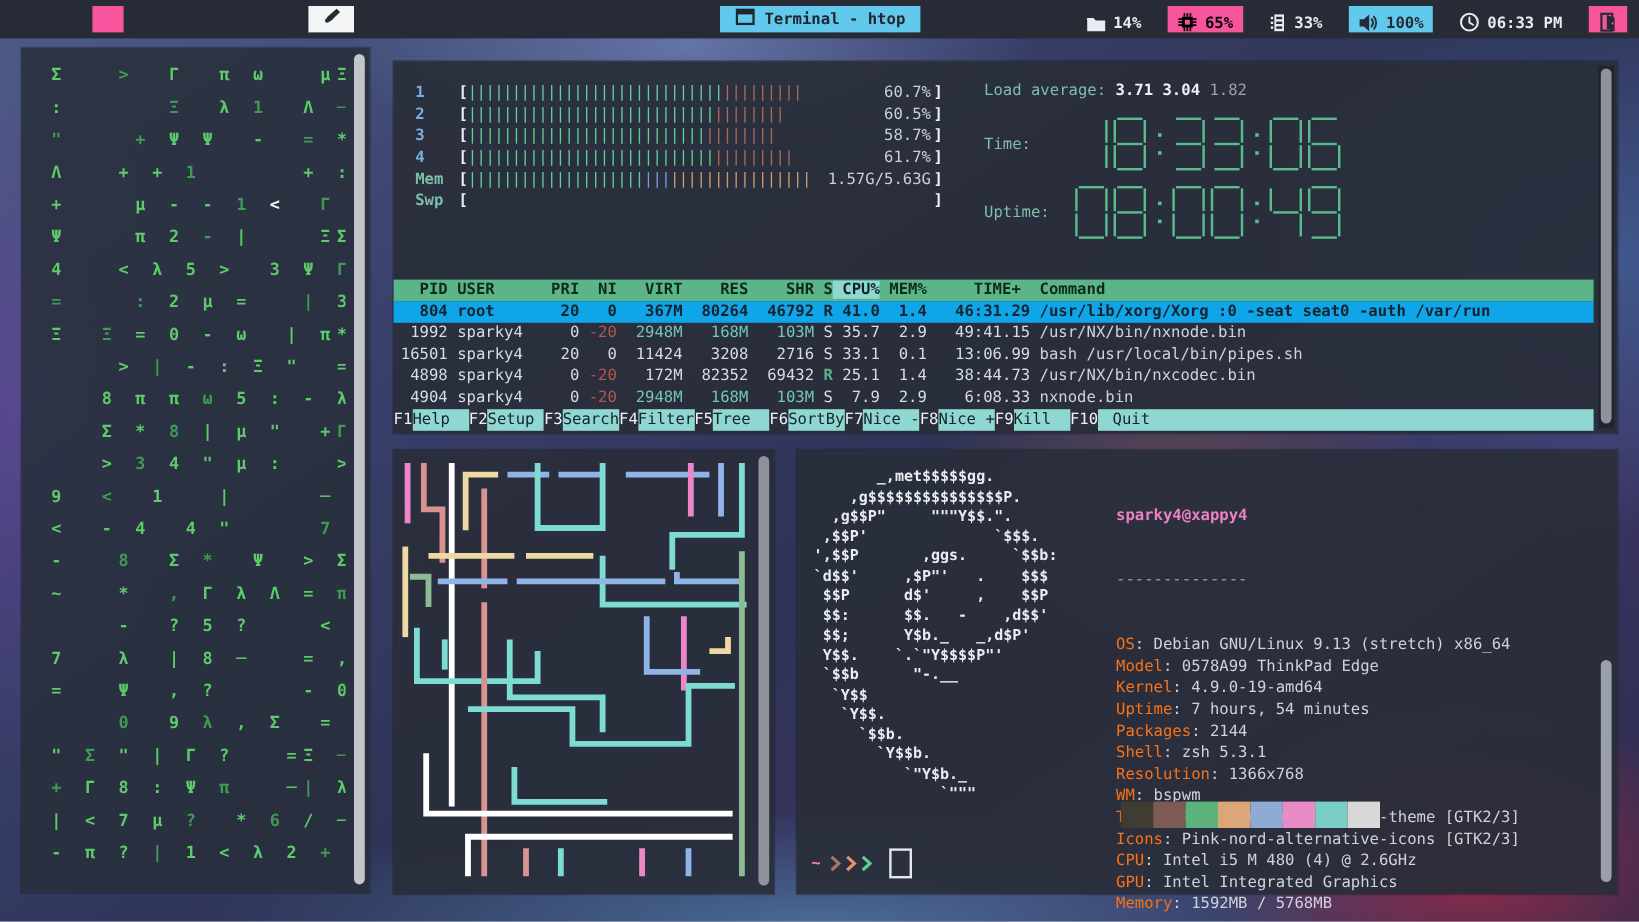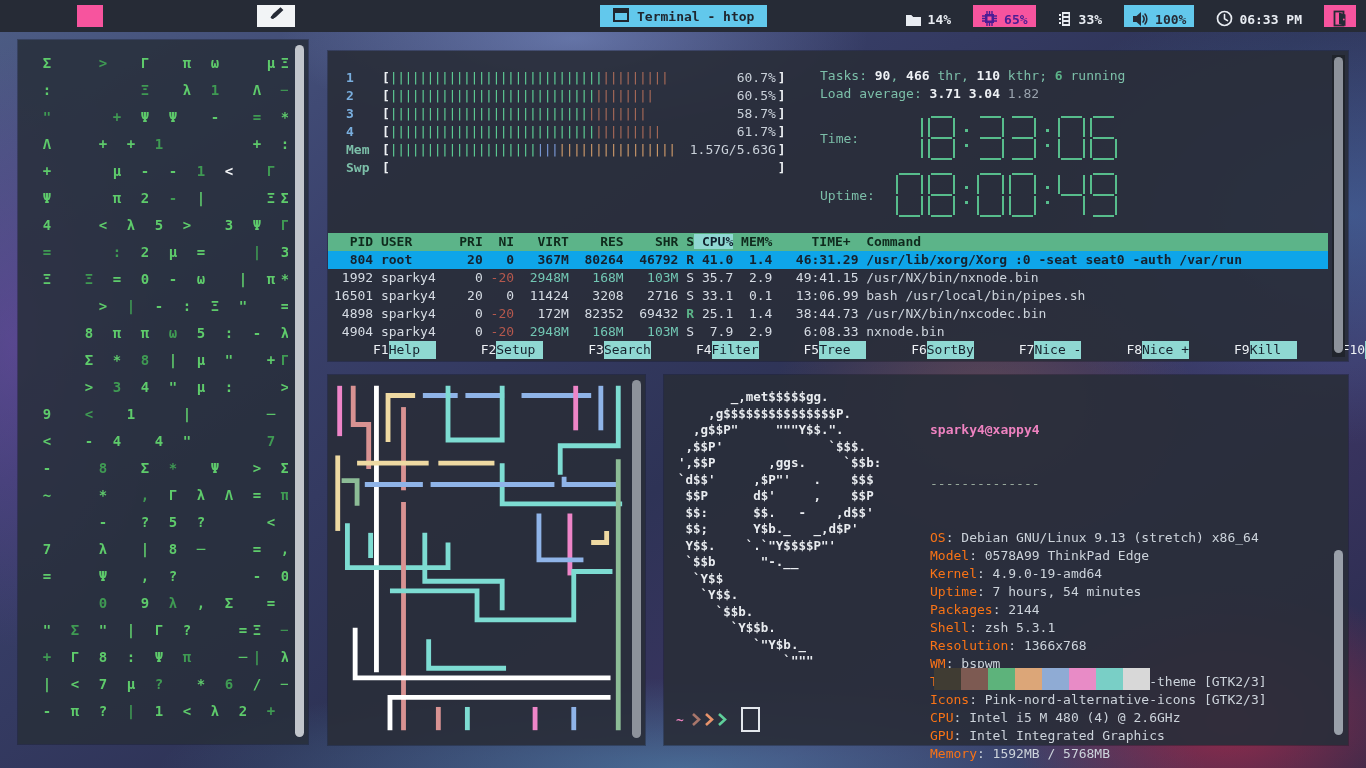--- a/index.html
+++ b/index.html
@@ -14,21 +14,21 @@
       radial-gradient(ellipse 700px 120px at 50% 100%, rgba(90,170,210,.45), transparent 75%),
       linear-gradient(145deg,#4d5d85 0%,#3a416c 28%,#2e3356 55%,#3c3563 76%,#272b4a 100%);
   }
   
   .topbar{position:absolute;left:0;top:0;width:1366px;height:32px;background:#262b36;display:flex;align-items:center;z-index:5;}
   .ws{position:absolute;left:77px;top:5px;width:26px;height:22px;background:#f7549e;}
   .brushbtn{position:absolute;left:257px;top:5px;width:38px;height:22px;background:#f2f4f6;display:flex;align-items:center;justify-content:center;color:#262b36;}
   .titlebadge{position:absolute;left:600px;top:5px;height:22px;background:#62c8ec;color:#20262f;font-weight:bold;font-size:13px;display:flex;align-items:center;gap:8px;padding:0 13px;}
   .modules{position:absolute;right:10px;top:0;height:32px;display:flex;align-items:center;gap:14px;}
   .mod{display:flex;align-items:flex-end;gap:6px;height:22px;padding:0 8px;color:#e8ecf2;font-size:13px;font-weight:bold;}
-  .mod.pink{background:#f7549e;color:#4c1d95;}
+  .mod.pink{background:#f7549e;color:#000000;}
   .mod.blue{background:#62c8ec;color:#262b36;}
   .mod svg{display:block;}
   
   .window{position:absolute;background:rgba(41,46,58,.92);box-shadow:0 0 0 1px rgba(20,24,32,.35);}
   .sb-thumb{position:absolute;width:9px;border-radius:5px;background:#9aa0aa;}
   
   .win-matrix{left:18px;top:40px;width:290px;height:704px;background:rgba(40,46,58,.86);}
   .matrixgrid{position:absolute;left:8px;top:10px;right:20px;bottom:6px;overflow:hidden;}
   .mrow{height:27px;display:flex;}
   .mc{width:14px;flex:0 0 14px;text-align:center;font-size:14px;line-height:27px;color:#5ecb6b;font-weight:bold;}
@@ -70,21 +70,21 @@
   .trow.hdr{background:#5cb489;color:#0f2a1d;font-weight:bold;}
   .trow.hdr .c-selh{background:#8fd8d2;color:#10222e;}
   .trow.sel{background:#0ea5e9;color:#16222e;font-weight:bold;}
   .c-red{color:#b5584d;}
   .c-tealv{color:#72c7b4;}
   .c-cmd{color:#ccd3db;}
   .fbar{position:absolute;left:0;right:20px;bottom:2px;height:18px;display:flex;font-size:13px;line-height:18px;white-space:pre;}
   .fk{color:#eef1f5;}
   .fl{background:#8fd8d2;color:#16222e;}
   .fitem:last-child .fl{flex:1;padding-left:12px;}
-  .fitem{display:flex;margin-left:45px;}
+  .fitem{display:flex;}
   .fitem:last-child{flex:1;}
   .htop-sb{position:absolute;right:3px;top:4px;bottom:4px;width:13px;background:#20242c;}
   
   .win-pipes{left:328px;top:375px;width:317px;height:370px;}
   .win-pipes svg{position:absolute;left:2px;top:4px;}
   
   .win-neo{left:664px;top:375px;width:684px;height:370px;font-size:13px;}
   .neo-ascii{position:absolute;left:14px;top:14px;margin:0;font-family:"DejaVu Sans Mono",monospace;font-size:12.5px;line-height:16.5px;color:#e9ecf0;font-weight:bold;white-space:pre;}
   .neo-info{position:absolute;left:266px;top:10px;line-height:18px;white-space:pre;}
   .neo-title{color:#ee82c0;font-weight:bold;}
@@ -725,21 +725,20 @@
   <div class="window win-htop">
     <div class="meters" id="meters">
         <div class="meter-row"><span class="mlab ">1</span><span class="br">[</span><span class="mbar"><span class="bc-g">|||||||||||||||||||||||||||||</span><span class="bc-r">|||||||||</span><i class="mtext">60.7%</i></span><span class="br">]</span></div>
         <div class="meter-row"><span class="mlab ">2</span><span class="br">[</span><span class="mbar"><span class="bc-g">||||||||||||||||||||||||||||</span><span class="bc-r">||||||||</span><i class="mtext">60.5%</i></span><span class="br">]</span></div>
         <div class="meter-row"><span class="mlab ">3</span><span class="br">[</span><span class="mbar"><span class="bc-g">|||||||||||||||||||||||||||</span><span class="bc-r">||||||||</span><i class="mtext">58.7%</i></span><span class="br">]</span></div>
         <div class="meter-row"><span class="mlab ">4</span><span class="br">[</span><span class="mbar"><span class="bc-g">||||||||||||||||||||||||||||</span><span class="bc-r">|||||||||</span><i class="mtext">61.7%</i></span><span class="br">]</span></div>
         <div class="meter-row"><span class="mlab teal">Mem</span><span class="br">[</span><span class="mbar"><span class="bc-g">||||||||||||||||||||</span><span class="bc-b">|||</span><span class="bc-o">||||||||||||||||</span><i class="mtext">1.57G/5.63G</i></span><span class="br">]</span></div>
         <div class="meter-row"><span class="mlab teal">Swp</span><span class="br">[</span><span class="mbar"></span><span class="br">]</span></div>
       </div>
     <div class="hinfo">
-      <div class="hline"><span class="c-teal">Tasks: </span><span class="c-white">90</span><span class="c-teal">, </span><span class="c-white">466</span><span class="c-teal"> thr, </span><span class="c-white">110</span><span class="c-teal"> kthr; </span><span class="c-green">6</span><span class="c-teal"> running</span></div>
       <div class="hline"><span class="c-teal">Load average: </span><span class="c-white">3.71 </span><span class="c-white">3.04 </span><span class="c-dim">1.82</span></div>
       <div class="ledrow">
         <span class="ledlabel">Time:</span>
         <div class="led">
             <div class="digit">
               <i class="sg b"></i>
               <i class="sg c"></i>
             </div>
             <div class="digit">
               <i class="sg a"></i>

